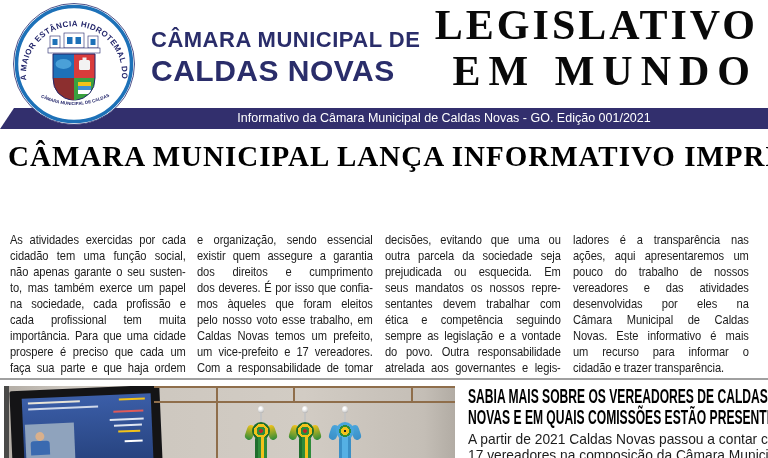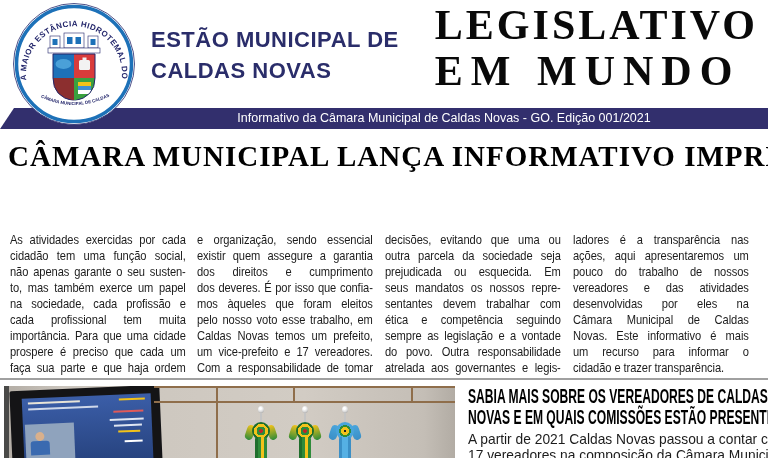--- a/index.html
+++ b/index.html
@@ -6,22 +6,22 @@
   body { background:#e8e8e8; font-family:"Liberation Sans", sans-serif; }
   .page { position:relative; width:768px; height:458px; background:#fff; overflow:hidden; margin:0 auto; }
 
   
   .edition-bar { position:absolute; top:108px; left:0; width:768px; height:21px;
     background:#322f6d; color:#fff; font-size:12.5px; line-height:21px; text-align:center;
     padding-left:120px; clip-path:polygon(14px 0, 100% 0, 100% 100%, 0 100%); }
   .logo { position:absolute; left:12px; top:2px; width:124px; height:124px; z-index:5; }
   .org-name { position:absolute; left:151px; top:27px; color:#2a2d6a; }
   .org-line1 { font-size:22px; font-weight:bold; letter-spacing:0.5px; line-height:26px; }
-  .org-line2 { font-size:22px; font-weight:bold; letter-spacing:0.5px; line-height:36px; }
-  .pub-title { position:absolute; right:10px; top:2px; text-align:left;
+  .org-line2 { font-size:30px; font-weight:bold; letter-spacing:0.5px; line-height:36px; }
+  .pub-title { position:absolute; right:10px; top:2px; text-align:right;
     font-family:"Liberation Serif", serif; font-weight:bold; color:#090909; }
   .pub-line1 { font-size:42px; letter-spacing:3px; line-height:46px; }
   .pub-line2 { font-size:42px; letter-spacing:8px; line-height:46px; }
 
   
   .headline { position:absolute; top:140px; left:8px; width:752px; text-align:center;
     font-family:"Liberation Serif", serif; font-weight:bold; font-size:29px; letter-spacing:1px;
     color:#000; white-space:nowrap; }
   .subheadline { position:absolute; top:177px; left:7px; width:754px; color:#0d0d0d; }
   .sub-line { font-size:19.5px; line-height:23px; text-align:justify; text-align-last:justify; letter-spacing:-0.1px; }
@@ -125,21 +125,21 @@
       </g>
       <path d="M41 52 h42 v24 q0 19 -21 23 q-21 -4 -21 -23 z" fill="none" stroke="#23266b" stroke-width="1"></path>
     </g>
     <path id="ribPath" d="M 26 94 Q 62 112 98 94" fill="none" stroke="#ffffff" stroke-width="9"></path>
     <text font-size="4.4" font-weight="bold" fill="#23266b" font-family="Liberation Sans, sans-serif">
       <textPath href="#ribPath" startOffset="3" textLength="88">CÂMARA MUNICIPAL DE CALDAS NOVAS</textPath>
     </text>
   </svg>
 
   <div class="org-name">
-    <div class="org-line1">ESTÃO MUNICIPAL DE</div>
+    <div class="org-line1">CÂMARA MUNICIPAL DE</div>
     <div class="org-line2">CALDAS NOVAS</div>
   </div>
 
   <div class="pub-title">
     <div class="pub-line1">LEGISLATIVO</div>
     <div class="pub-line2">EM MUNDO</div>
   </div>
 
   <div class="headline">CÂMARA MUNICIPAL LANÇA INFORMATIVO IMPRESSO</div>
   <div class="subheadline">

